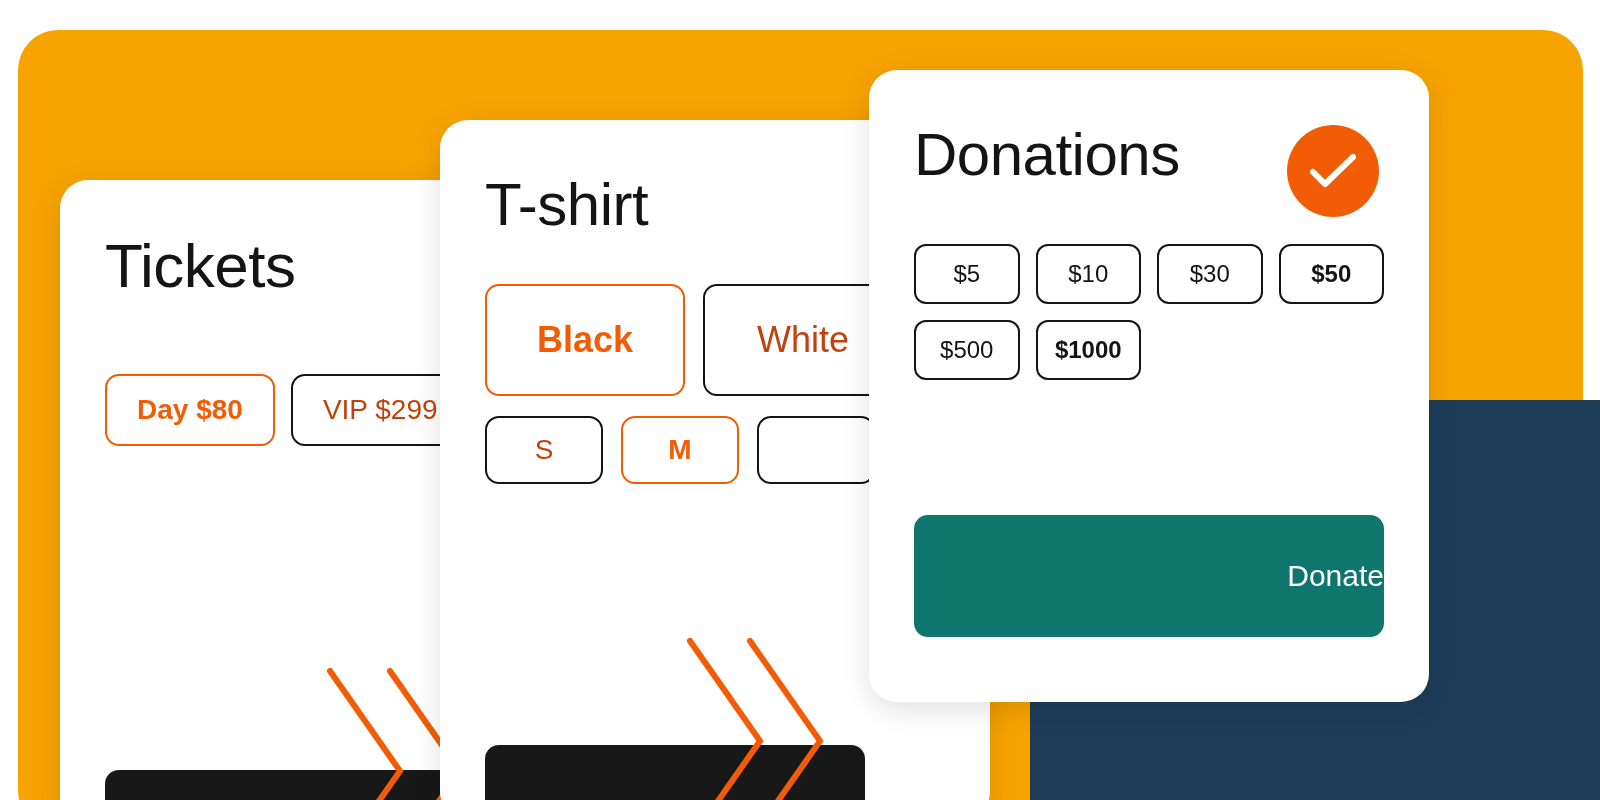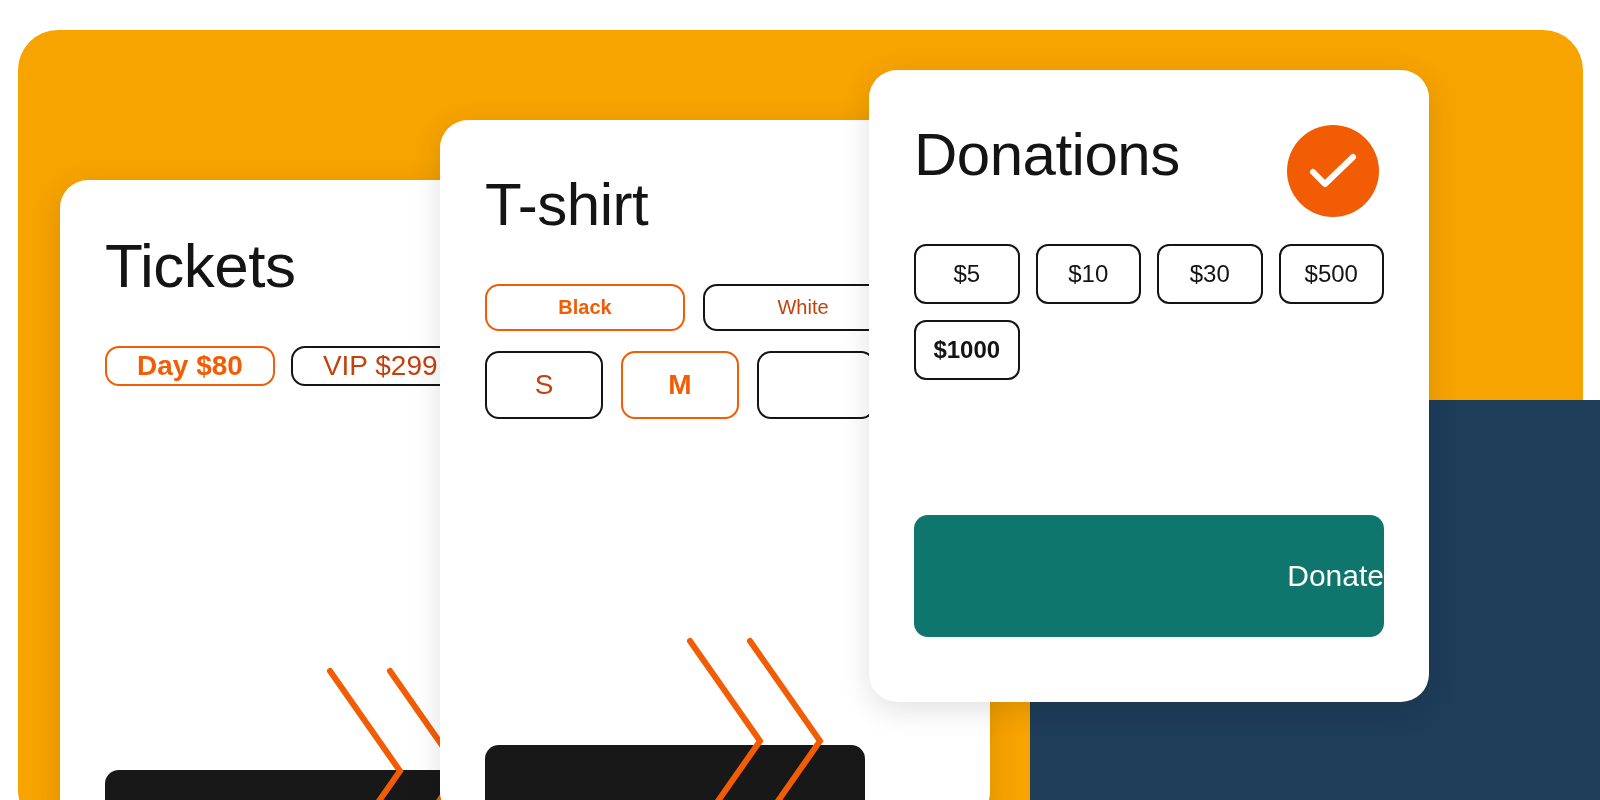--- a/index.html
+++ b/index.html
@@ -85,27 +85,28 @@
       white-space: nowrap;
       min-width: 90px;
       text-align: center;
     }
     .option.selected {
       border-color: #F25C05;
       color: #F25C05;
       font-weight: 700;
     }
     .ticket-option {
-      padding: 2px 30px;
+      padding: 18px 30px;
       font-size: 28px;
+      margin-top: 28px;
     }
     .color-option {
       width: 200px;
-      padding: 10px 0;
-      font-size: 20px;
+      padding: 33px 0;
+      font-size: 36px;
     }
     .size-option {
       width: 118px;
       padding: 16px 0;
       font-size: 28px;
     }
     .donation-grid {
       display: grid;
       grid-template-columns: repeat(4, 1fr);
       grid-template-rows: repeat(2, 1fr);
@@ -248,17 +249,18 @@
     <div class="check-badge">
       <svg width="50" height="38" viewBox="0 0 50 38" fill="none">
         <path d="M5 20 L17 32 L45 5" stroke="#ffffff" stroke-width="6" stroke-linecap="round" stroke-linejoin="round"></path>
       </svg>
     </div>
   </div>
   <div class="donation-grid">
     <div class="donation-option">$5</div>
     <div class="donation-option">$10</div>
     <div class="donation-option">$30</div>
+    <div class="donation-option bold">$50</div>
     <div class="donation-option">$500</div>
     <div class="donation-option bold">$1000</div>
   </div>
   <button class="donate-btn">Donate</button>
 </div>
 
 </body></html>

